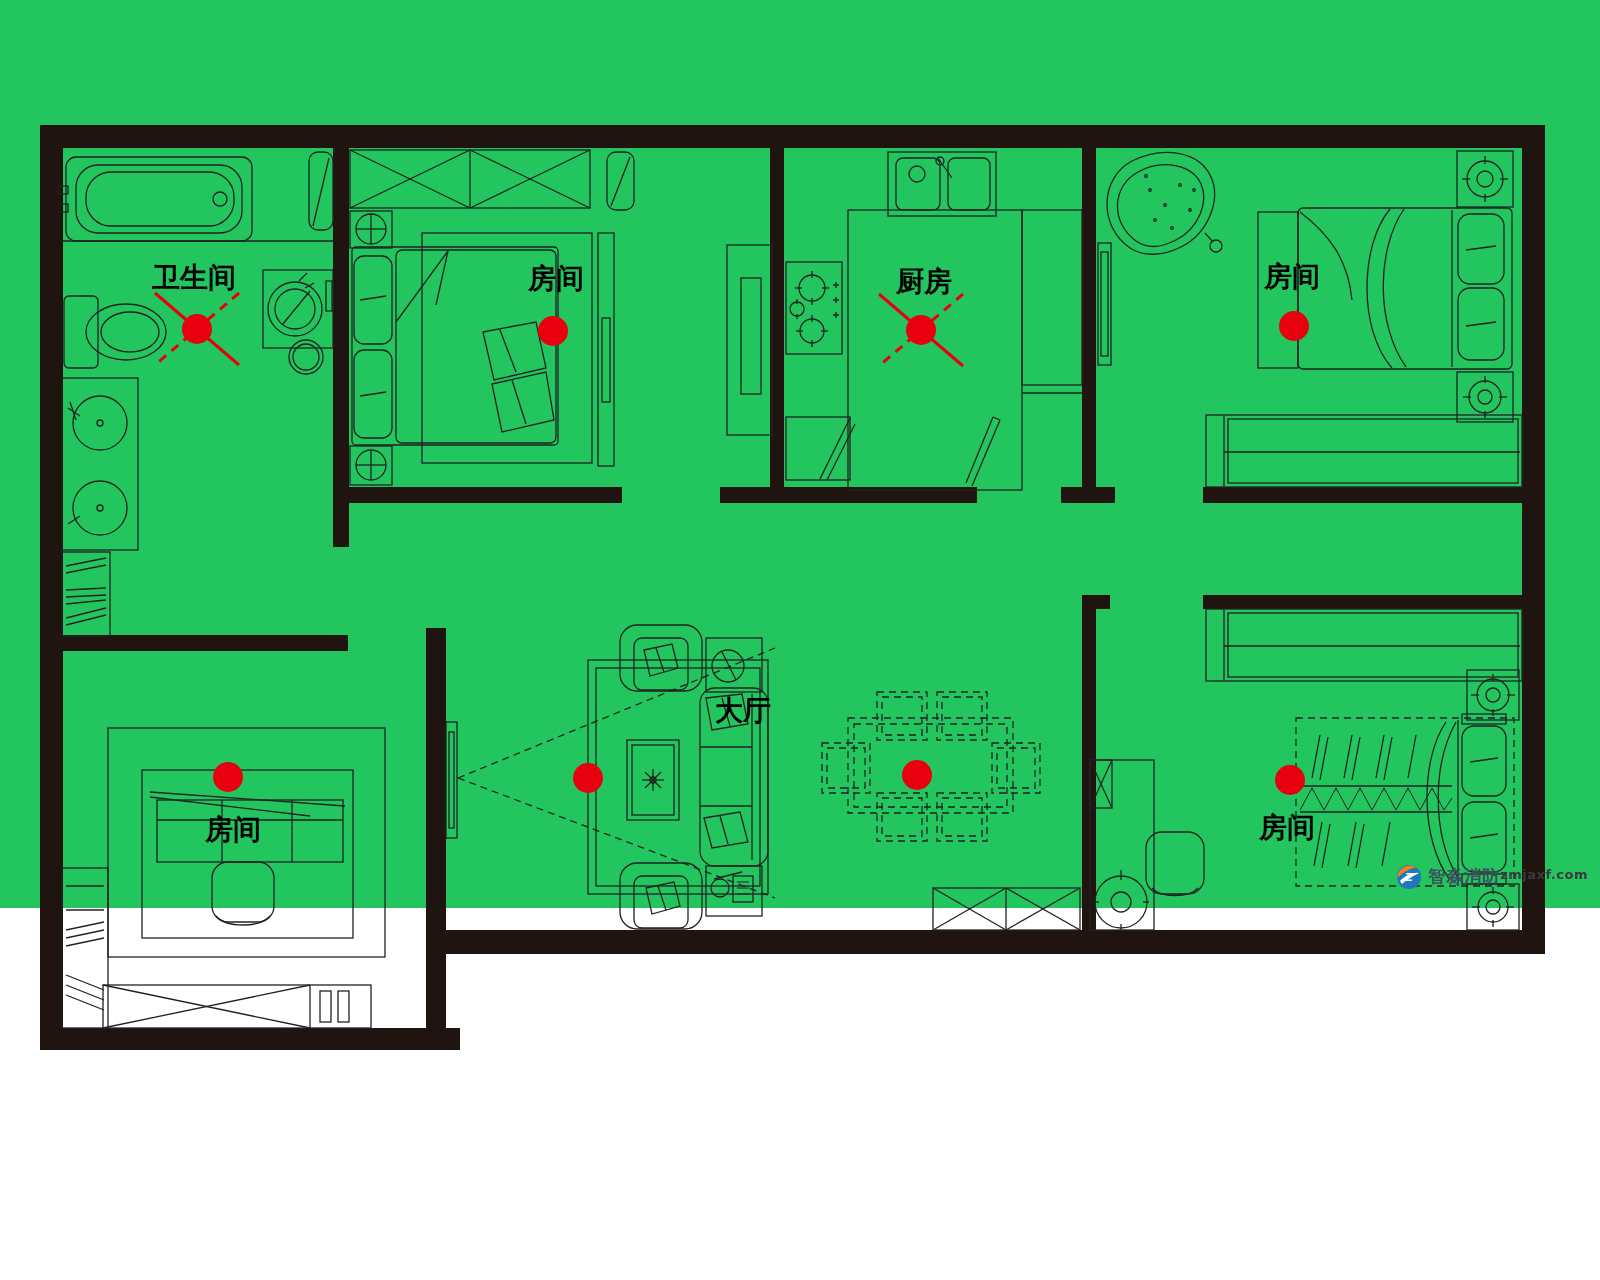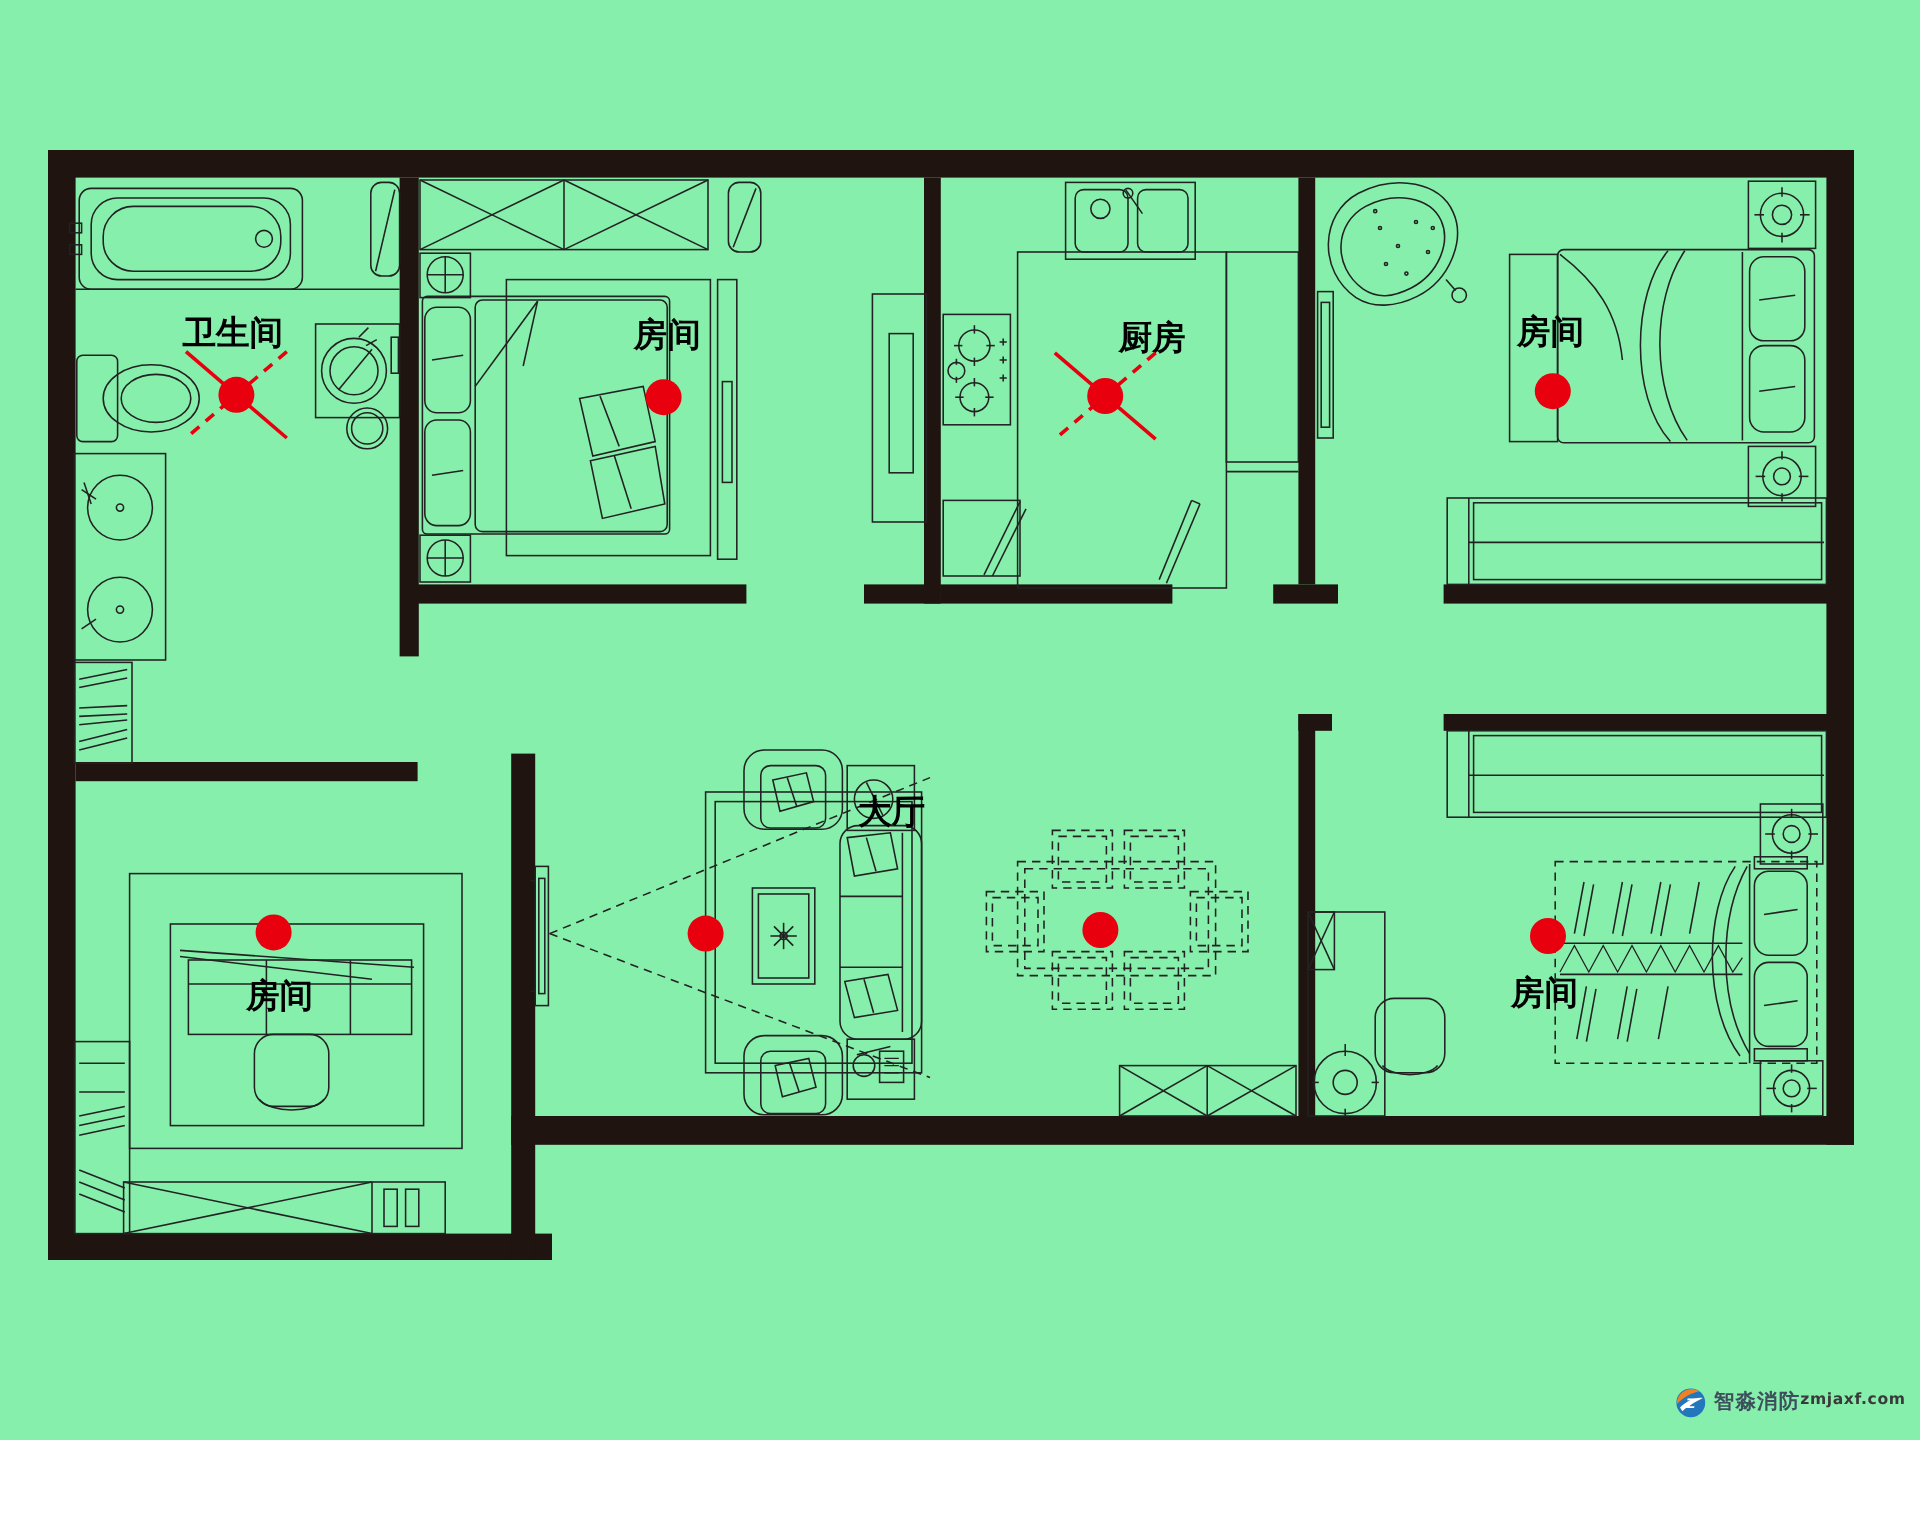--- a/index.html
+++ b/index.html
@@ -1,18 +1,18 @@
 <!DOCTYPE html>
 <html><head>
 <meta charset="utf-8">
 <style>
   html,body{margin:0;padding:0;background:#ffffff;}
   body{width:1600px;height:1280px;overflow:hidden;
        font-family:"DejaVu Sans","Liberation Sans",sans-serif;}
-  .stage{position:relative;width:1600px;height:1200px;background:#86efac;}
+  .stage{position:relative;width:1600px;height:908px;background:#22c55e;}
   .stage svg.plan{position:absolute;left:0;top:0;}
   svg.plan *{stroke:#222;fill:none;stroke-width:1.3;}
   svg.plan .w{fill:#1f1410;stroke:none;}
   svg.plan .d{stroke-dasharray:7 5;}
   svg.plan .thin{stroke-width:1;}
   .labels,.dots{position:absolute;left:0;top:0;width:100%;height:100%;pointer-events:none;}
   .room-label{position:absolute;transform:translate(-50%,-50%);
       font-size:28px;font-weight:700;color:#000;white-space:nowrap;
       font-family:"DejaVu Sans","Liberation Sans",sans-serif;}
   .dot{position:absolute;width:30px;height:30px;border-radius:50%;
@@ -442,23 +442,23 @@
     <line x1="1493" y1="887" x2="1493" y2="894"></line>
         <line x1="1493" y1="920" x2="1493" y2="927"></line>
     <line x1="1472" y1="907" x2="1480" y2="907"></line>
         <line x1="1506" y1="907" x2="1514" y2="907"></line>
   </g>
 </svg>
 
 <div class="labels">
       <div class="room-label" style="left: 194px; top: 278px; color: rgb(0, 0, 0);">卫生间</div>
       <div class="room-label" style="left: 556px; top: 279px; color: rgb(0, 0, 0);">房间</div>
-      <div class="room-label" style="left: 924px; top: 282px; color: rgb(0, 0, 0); margin-left: 36px;">厨房</div>
+      <div class="room-label" style="left: 924px; top: 282px; color: rgb(0, 0, 0);">厨房</div>
       <div class="room-label" style="left: 1292px; top: 277px; color: rgb(0, 0, 0);">房间</div>
-      <div class="room-label" style="left: 743px; top: 677px; color: rgb(0, 0, 0); text-align: center;">大厅</div>
+      <div class="room-label" style="left: 743px; top: 711px; color: rgb(0, 0, 0); text-align: center;">大厅</div>
       <div class="room-label" style="left: 233px; top: 830px; color: rgb(0, 0, 0);">房间</div>
       <div class="room-label" style="left: 1287px; top: 828px; color: rgb(0, 0, 0);">房间</div>
     </div>
 <div class="dots">
       <div class="dot" style="left: 197px; top: 329px; background: rgb(232, 0, 15);">
         <svg width="120" height="120">
           <line x1="18" y1="24" x2="102" y2="96" stroke="#e8000f" stroke-width="3"></line>
           <line x1="102" y1="24" x2="18" y2="96" stroke-dasharray="9 7" stroke="#e8000f" stroke-width="3"></line>
         </svg>
       </div>

